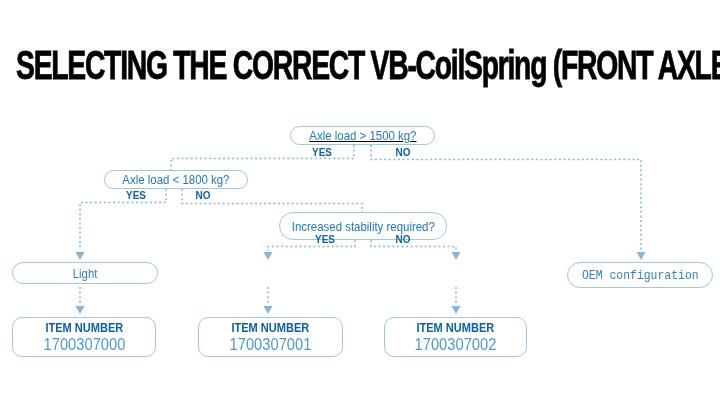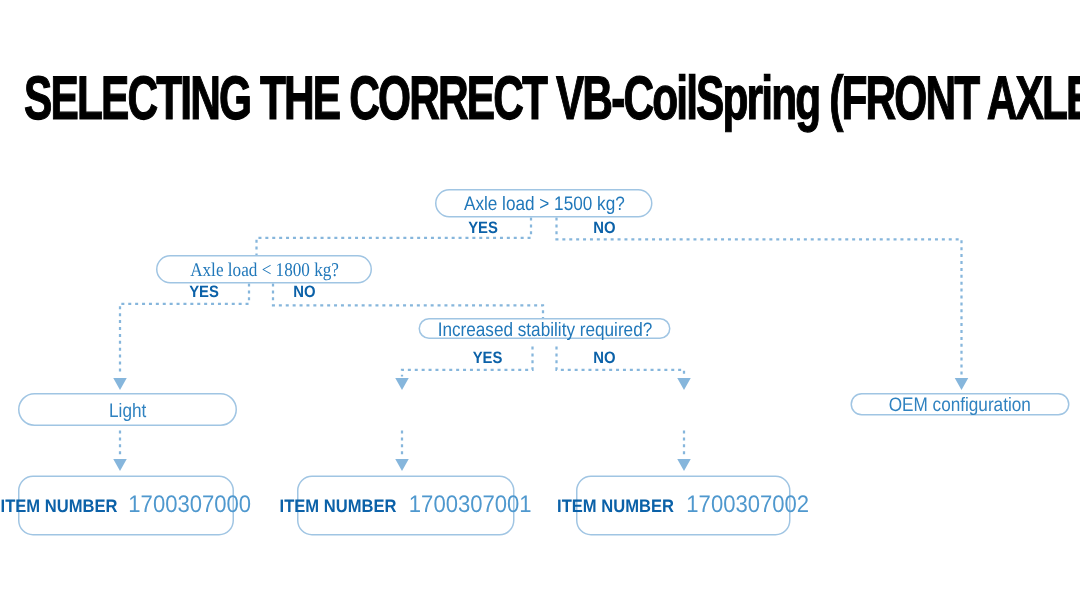--- a/index.html
+++ b/index.html
@@ -40,21 +40,21 @@
   .pill,.card{
     position:absolute;
     box-sizing:border-box;
     background:#fff;
     border:1.5px solid var(--border-blue,#a0c5e3);
     display:flex;
     align-items:center;
     justify-content:center;
   }
   .pill{border-radius:999px;}
-  .card{border-radius:10px;flex-direction:row;gap:1px;text-align:right;}
+  .card{border-radius:10px;flex-direction:column;gap:1px;text-align:right;}
   .pill-label{
     font-size:13px;
     color:var(--text-blue,#2178ba);
     white-space:nowrap;
     display:inline-block;
     transform:scaleX(0.88);
   }
   .outcome .pill-label{color:var(--outcome-blue,#2f82c0);}
   .yn{
     position:absolute;
@@ -108,42 +108,42 @@
     <polygon points="75.5,252 84.5,252 80,260"></polygon>
     <polygon points="263.5,252 272.5,252 268,260"></polygon>
     <polygon points="451.5,252 460.5,252 456,260"></polygon>
     <polygon points="636.5,252 645.5,252 641,260"></polygon>
 
     <polygon points="75.5,306 84.5,306 80,314"></polygon>
     <polygon points="263.5,306 272.5,306 268,314"></polygon>
     <polygon points="451.5,306 460.5,306 456,314"></polygon>
   </svg>
 
-  <div class="pill" style="left:290px;top:126px;width:145px;height:19px;">
+  <div class="pill" style="left:290px;top:126px;width:145px;height:19px;text-decoration:underline;">
     <span class="pill-label">Axle load &gt; 1500 kg?</span>
   </div>
   <span class="yn" style="left:322px;top:146px;">YES</span>
   <span class="yn" style="left:403px;top:146px;">NO</span>
 
-  <div class="pill" style="left:104px;top:170px;width:144px;height:19px;font-family:Liberation Serif, serif;">
+  <div class="pill" style="left:104px;top:170px;width:144px;height:19px;">
     <span class="pill-label">Axle load &lt; 1800 kg?</span>
   </div>
   <span class="yn" style="left:136px;top:189px;">YES</span>
   <span class="yn" style="left:203px;top:189px;">NO</span>
 
-  <div class="pill" style="left:279px;top:212px;width:168px;height:14px;">
+  <div class="pill" style="left:279px;top:212px;width:168px;height:28px;">
     <span class="pill-label">Increased stability required?</span>
   </div>
   <span class="yn" style="left:325px;top:233px;">YES</span>
   <span class="yn" style="left:403px;top:233px;">NO</span>
 
   <div class="pill outcome" style="left:12px;top:262px;width:146px;height:22px;">
     <span class="pill-label">Light</span>
   </div>
-  <div class="pill outcome" style="left:567px;top:262px;width:146px;height:15px;">
+  <div class="pill outcome" style="left:567px;top:262px;width:146px;height:26px;font-family:Liberation Mono, monospace;">
     <span class="pill-label">OEM configuration</span>
   </div>
 
   <div class="card" style="left:12px;top:317px;width:144px;height:40px;">
     <span class="item-heading">ITEM NUMBER</span>
     <span class="item-number">1700307000</span>
   </div>
   <div class="card" style="left:198px;top:317px;width:145px;height:40px;">
     <span class="item-heading">ITEM NUMBER</span>
     <span class="item-number">1700307001</span>

